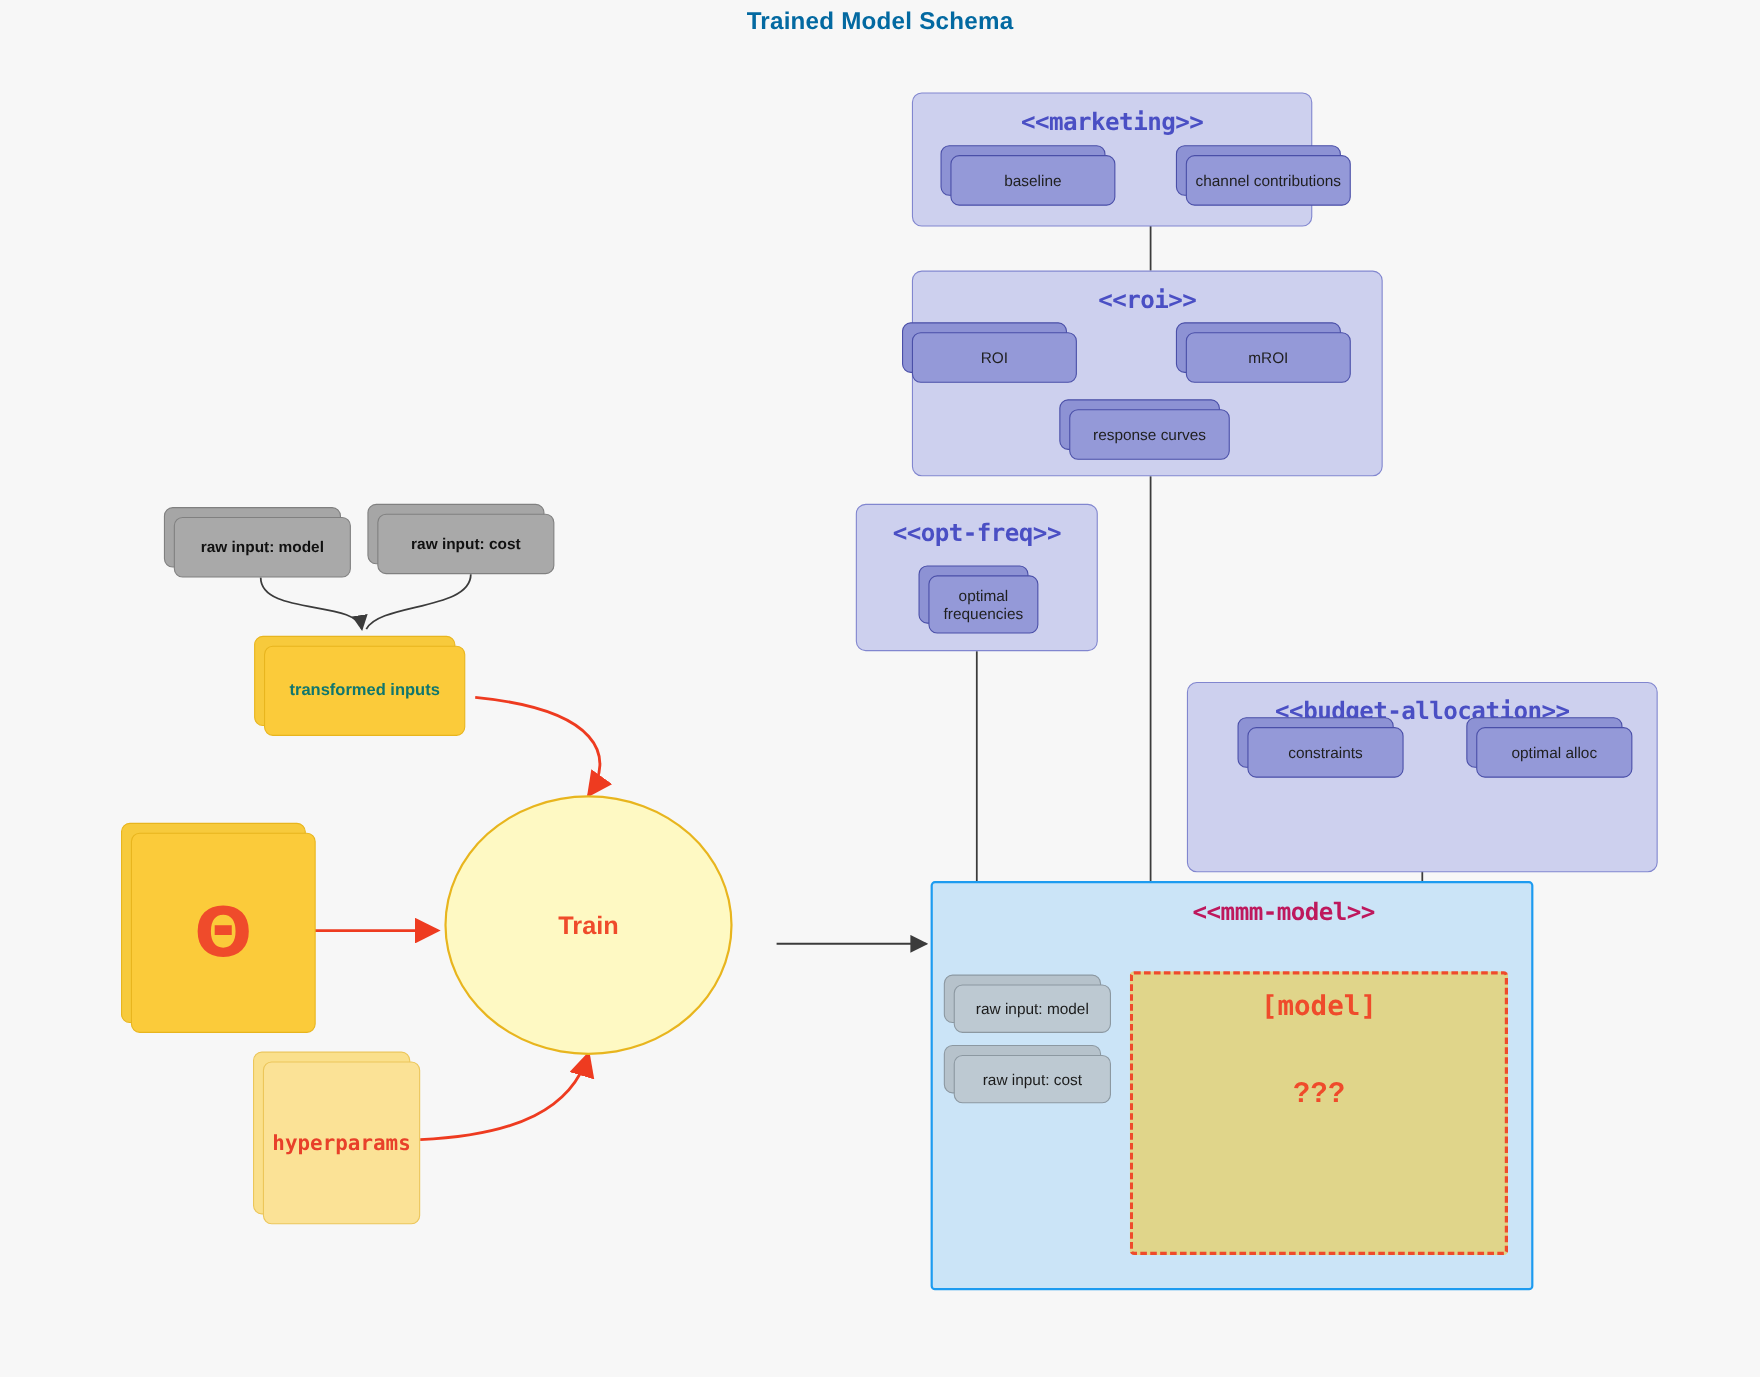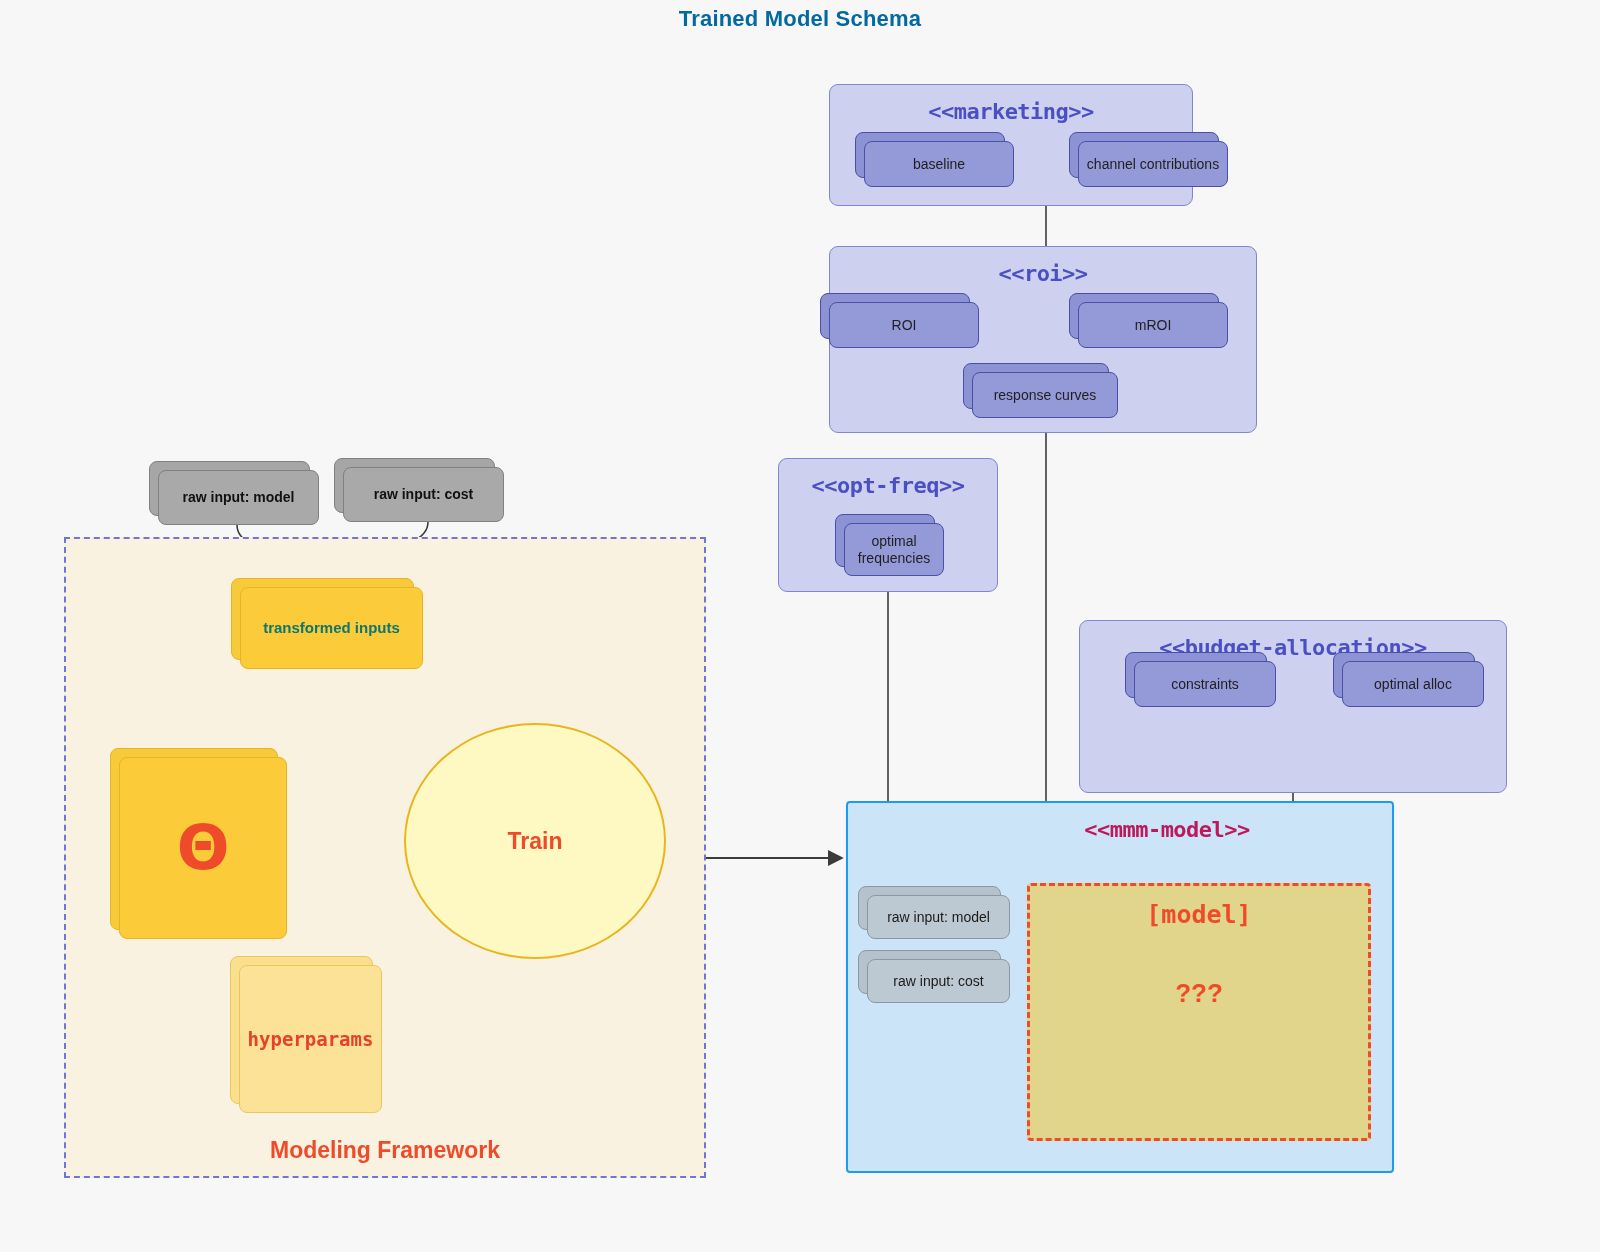--- a/index.html
+++ b/index.html
@@ -223,23 +223,20 @@
 
   <div class="node grey" style="left:149px;top:461px;width:161px;height:55px;">
     <div class="back"></div>
     <div class="front">raw input: model</div>
   </div>
   <div class="node grey" style="left:334px;top:458px;width:161px;height:55px;">
     <div class="back"></div>
     <div class="front">raw input: cost</div>
   </div>
 
-  <div class="framework" style="left:64px;top:537px;width:642px;height:641px;">
-    <div class="framework-label">Modeling Framework</div>
-  </div>
 
   <div class="node yell" style="left:231px;top:578px;width:183px;height:82px;">
     <div class="back"></div>
     <div class="front">transformed inputs</div>
   </div>
 
   <div class="node yell theta" style="left:110px;top:748px;width:168px;height:182px;">
     <div class="back"></div>
     <div class="front">Θ</div>
   </div>

